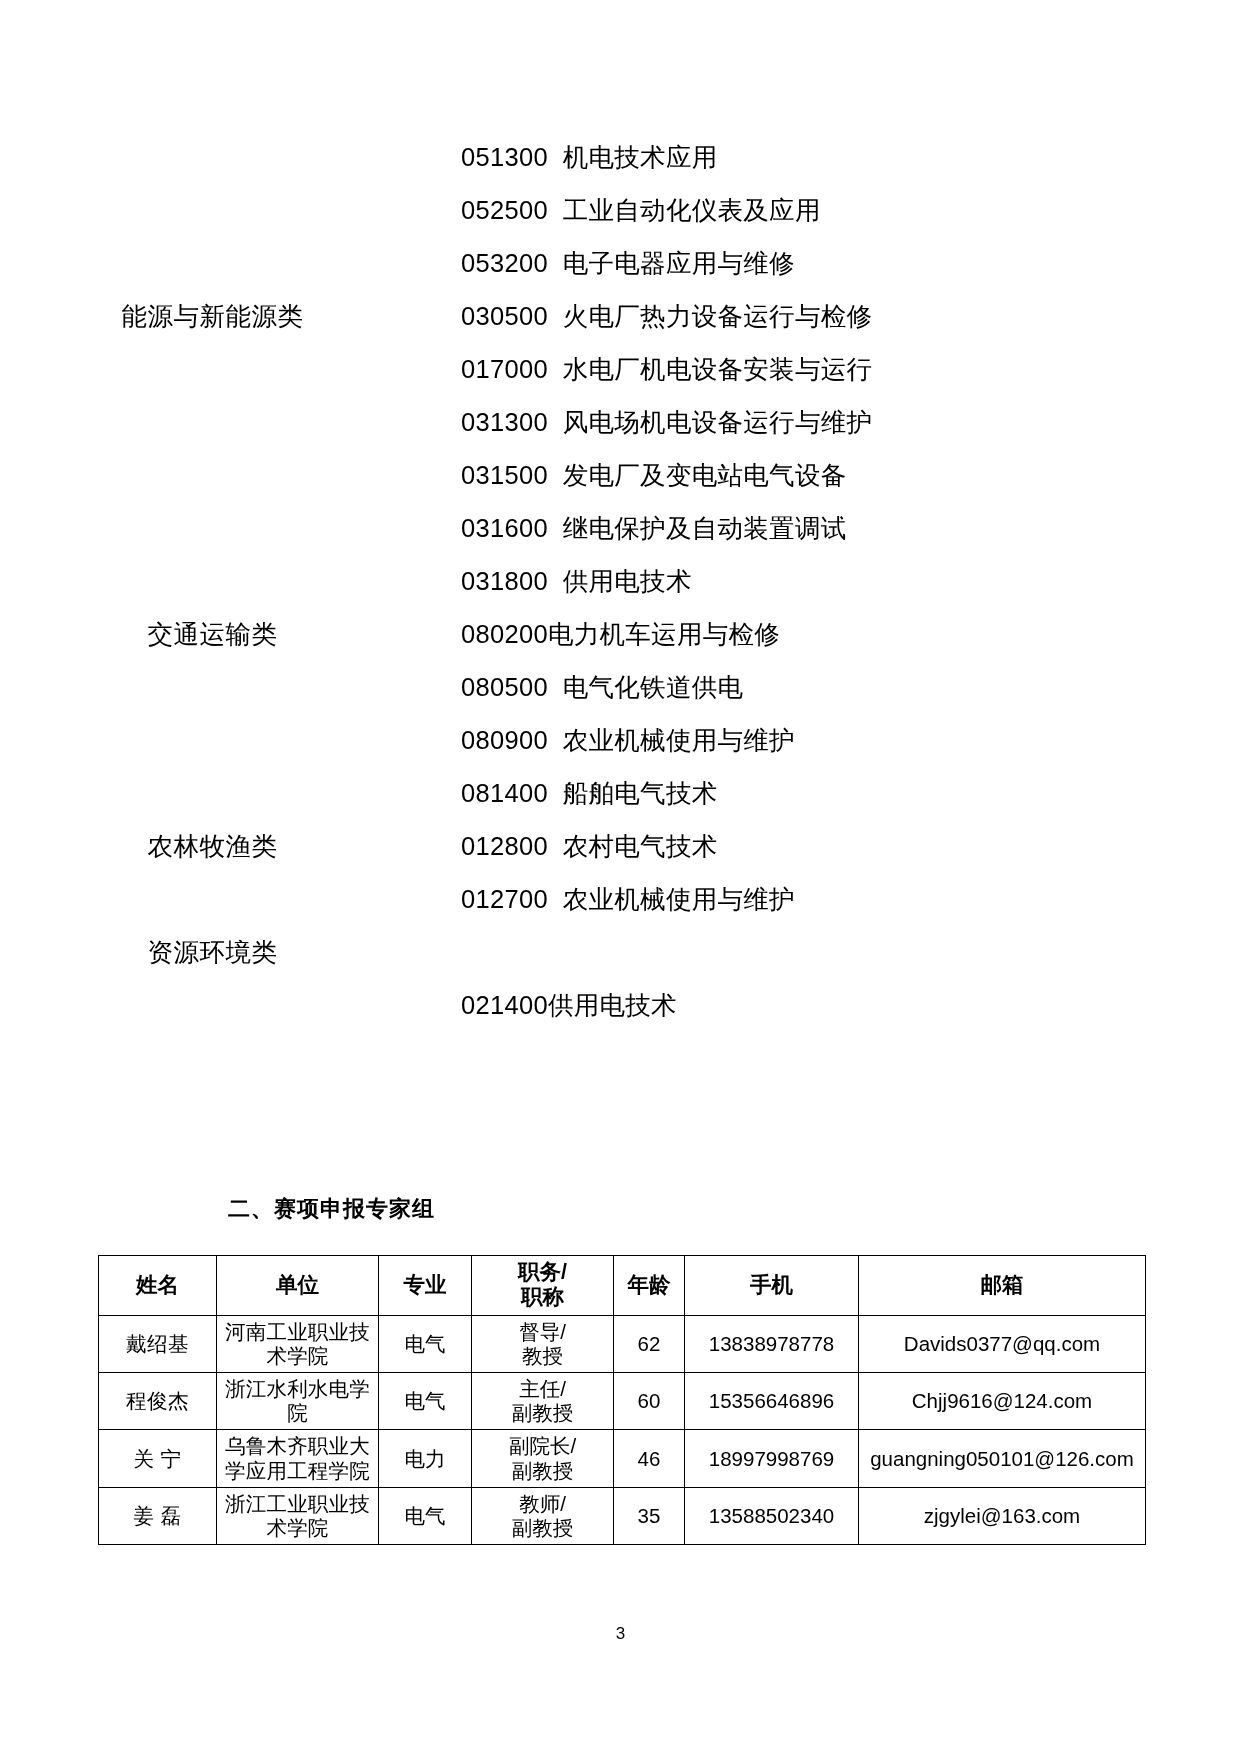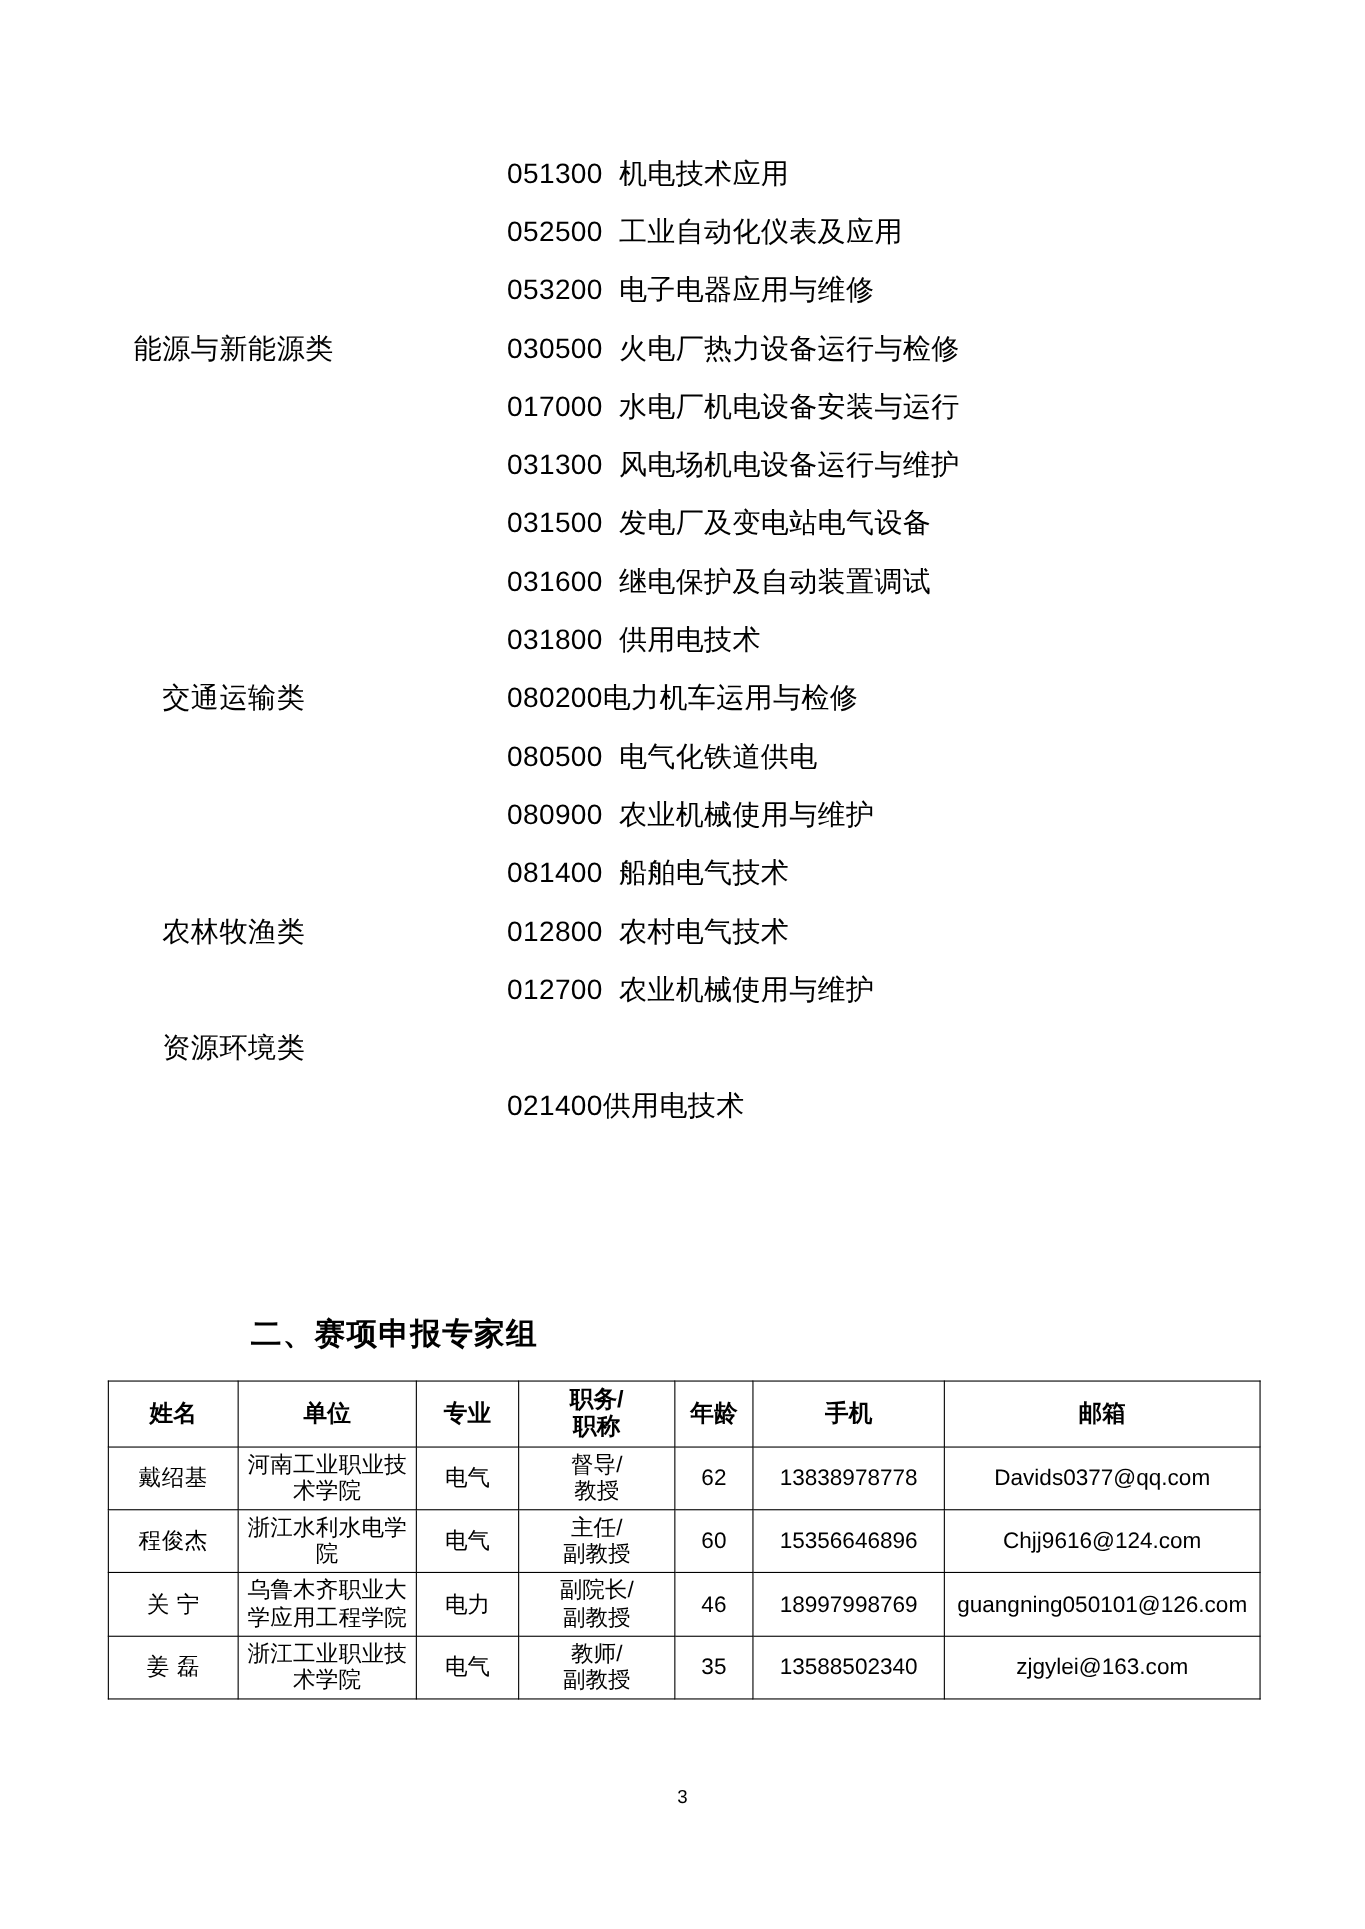--- a/index.html
+++ b/index.html
@@ -54,21 +54,21 @@
   }
   .spec-code {
     font-family: "Liberation Sans", "DejaVu Sans", sans-serif;
   }
 
   
   .section-heading {
     position: absolute;
     left: 228px;
     top: 1194px;
-    font-size: 28px;
+    font-size: 22px;
     font-weight: bold;
     letter-spacing: 1px;
     white-space: nowrap;
     text-align: center;
   }
 
   
   .expert-table {
     position: absolute;
     left: 98px;

